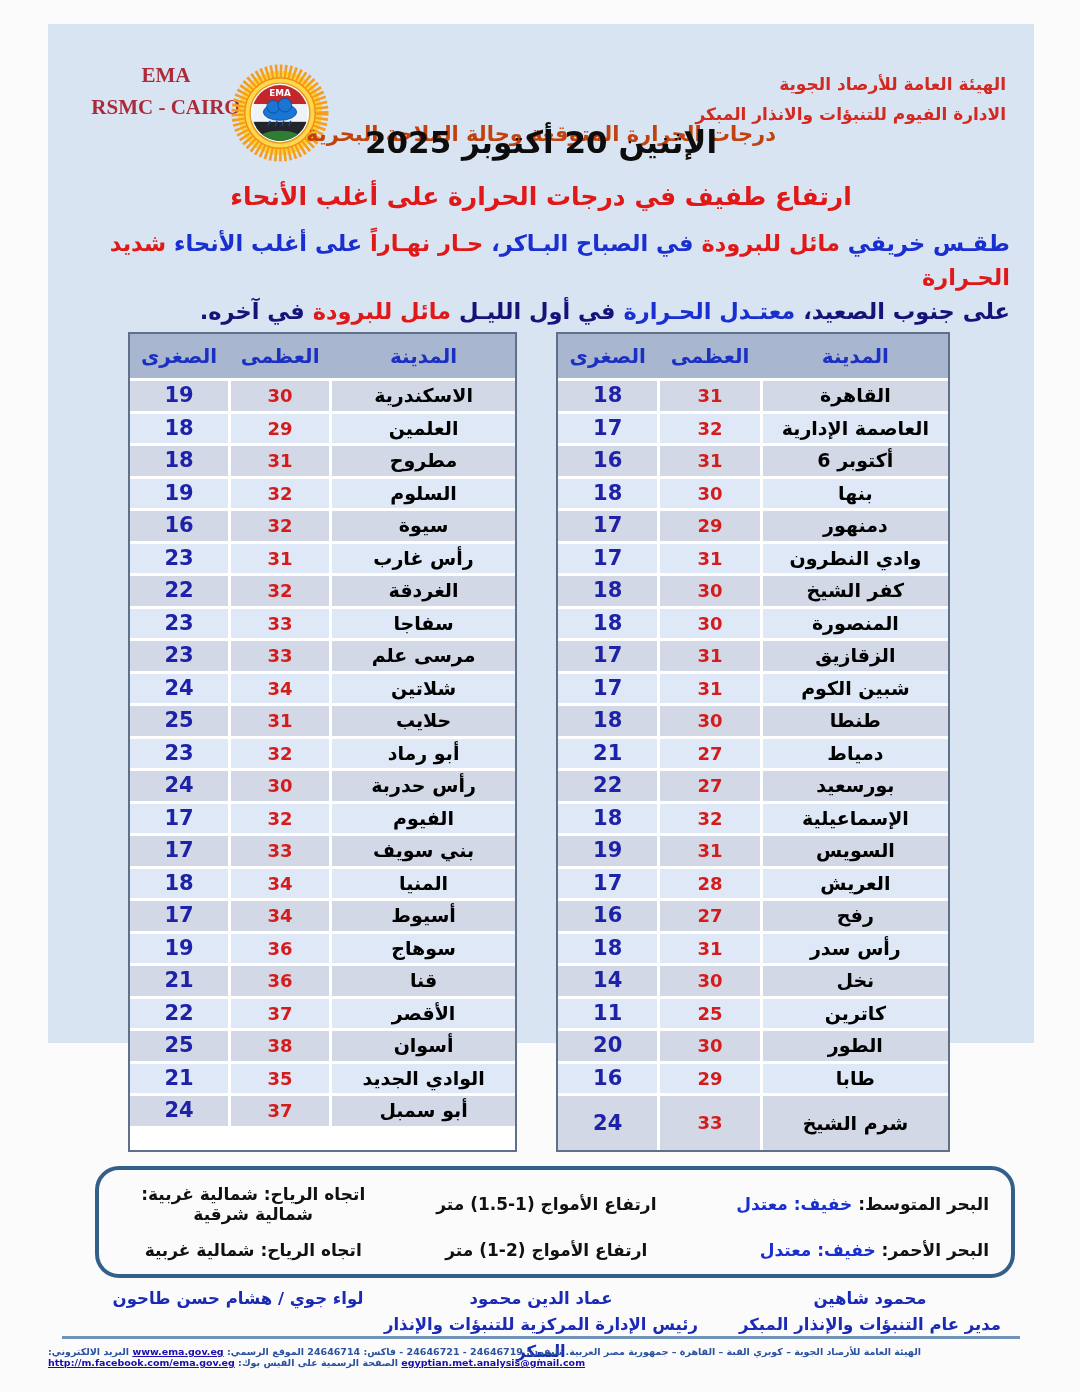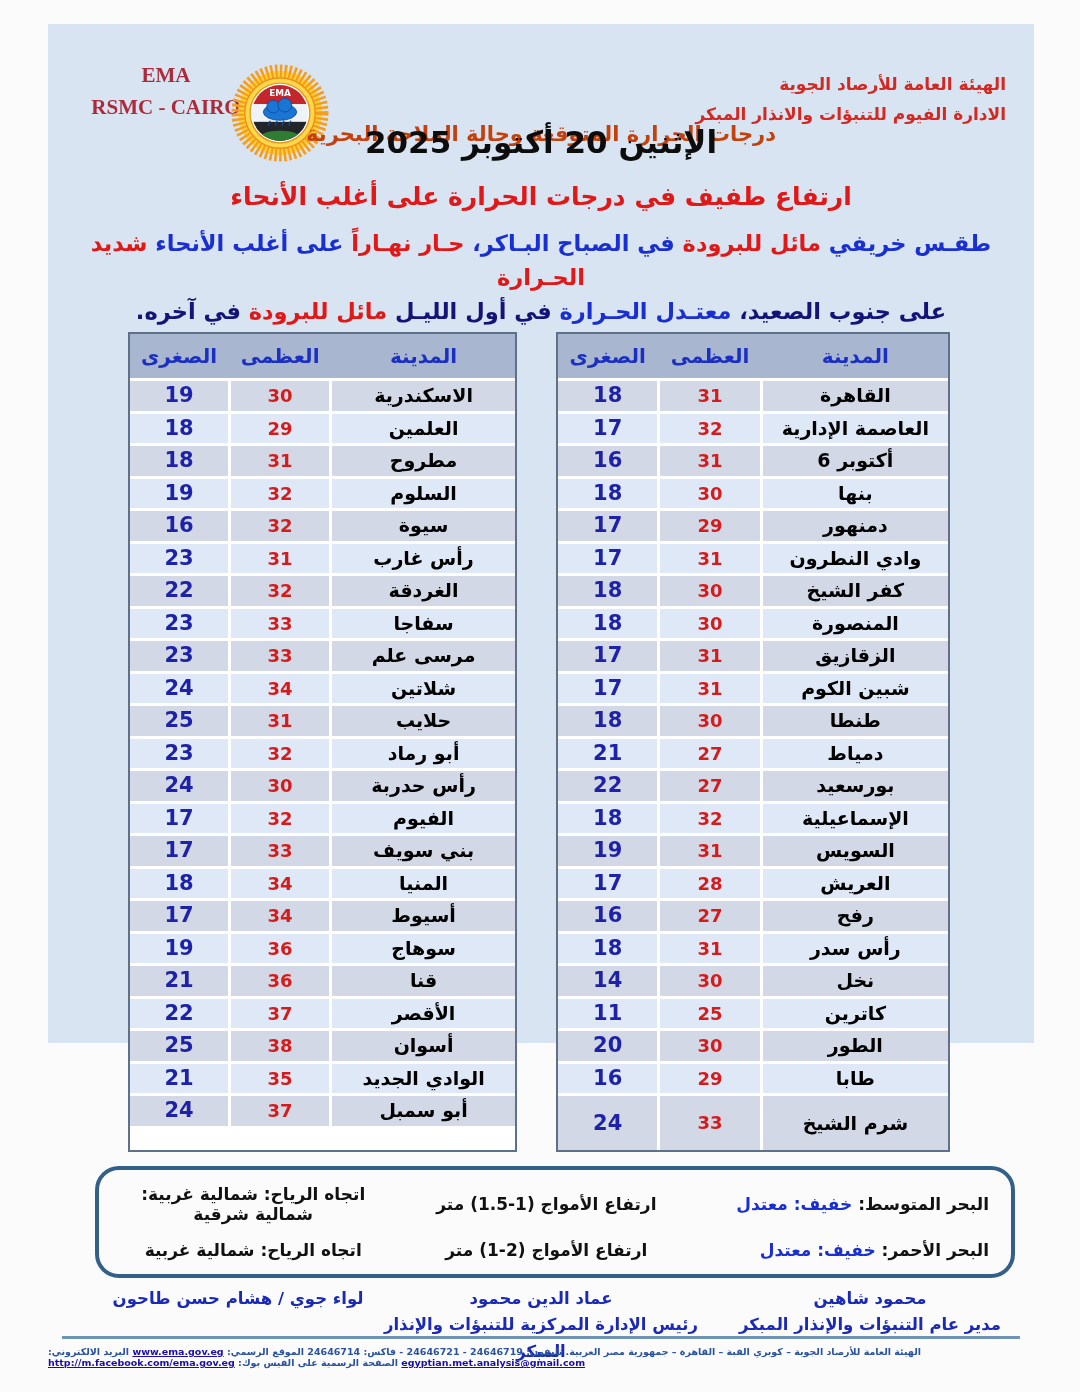--- a/index.html
+++ b/index.html
@@ -7,21 +7,21 @@
   .card{position:absolute;left:48px;top:24px;width:986px;height:1019px;background:#d8e4f1;}
 
   
   .org-en{position:absolute;left:28px;top:36px;width:180px;text-align:center;
           font-family:"Liberation Serif",serif;font-weight:700;color:#ab2b3a;font-size:21px;line-height:1.5;}
   .logo{position:absolute;left:183px;top:40px;width:98px;height:98px;}
   .org-ar{position:absolute;right:28px;top:46px;text-align:right;color:#d22a22;font-size:17px;line-height:1.75;direction:rtl;}
   .main-title{position:absolute;left:0;right:0;top:66px;text-align:center;color:#c2410c;font-size:21px;direction:rtl;margin-top:32px;}
   .date-line{position:absolute;left:0;right:0;top:100px;text-align:center;color:#0d0d0d;font-size:31px;direction:rtl;}
   .headline{position:absolute;left:0;right:0;top:158px;text-align:center;color:#e01818;font-size:25px;direction:rtl;}
-  .forecast{position:absolute;left:24px;right:24px;top:203px;text-align:center;font-size:22.5px;line-height:1.5;direction:rtl;}
+  .forecast{position:absolute;left:24px;right:24px;top:203px;font-size:22.5px;line-height:1.5;direction:rtl;}
   .seg-blue{color:#1a2fd0;} .seg-red{color:#e01818;} .seg-navy{color:#141478;}
 
   
   .tables-row{position:absolute;top:308px;left:0;right:0;display:flex;flex-direction:row;direction:rtl;
               justify-content:space-between;padding:0 84px 0 80px;}
   .w-table{border:2px solid #5f7189;background:#fff;direction:rtl;}
   .w-table.right{width:390px;} .w-table.left{width:385px;}
   .t-head{display:grid;grid-template-columns:47.5% 1fr 1fr;gap:3px;background:#a8b6d0;height:44px;align-items:center;}
   .t-head div{text-align:center;color:#1b2fc0;font-size:20px;}
   .t-rows{display:flex;flex-direction:column;gap:3px;padding-top:3px;background:#fff;}

